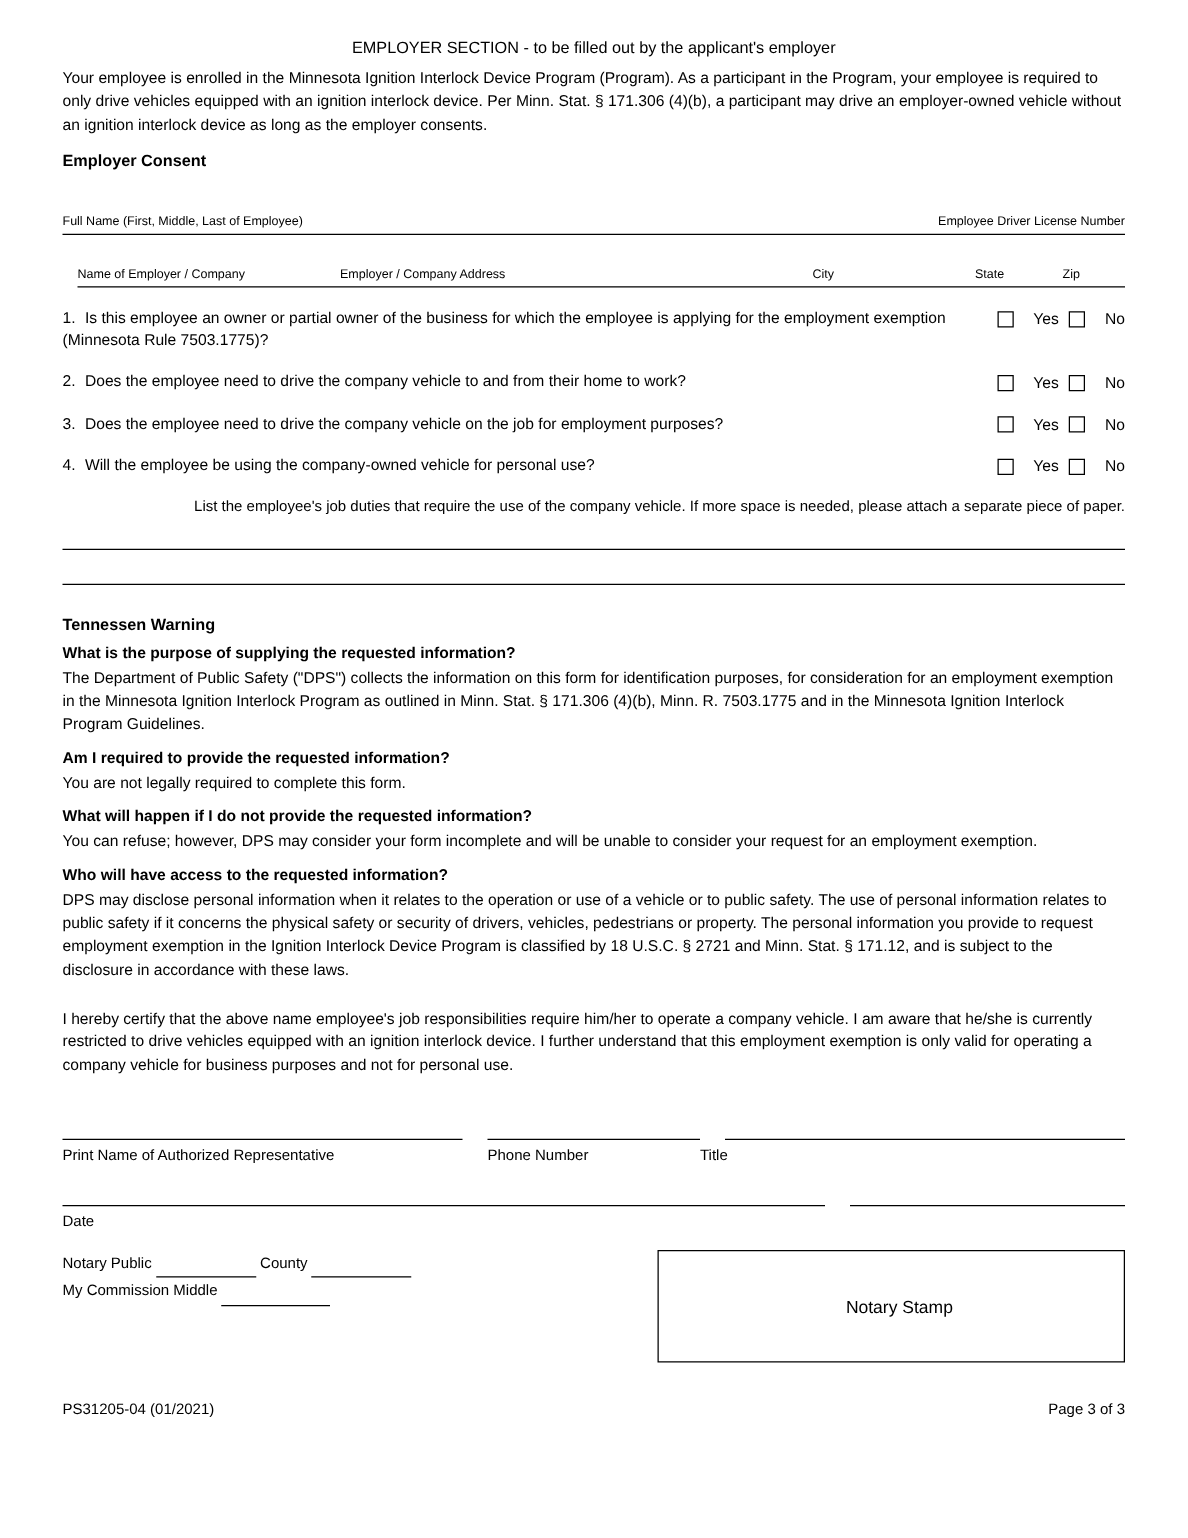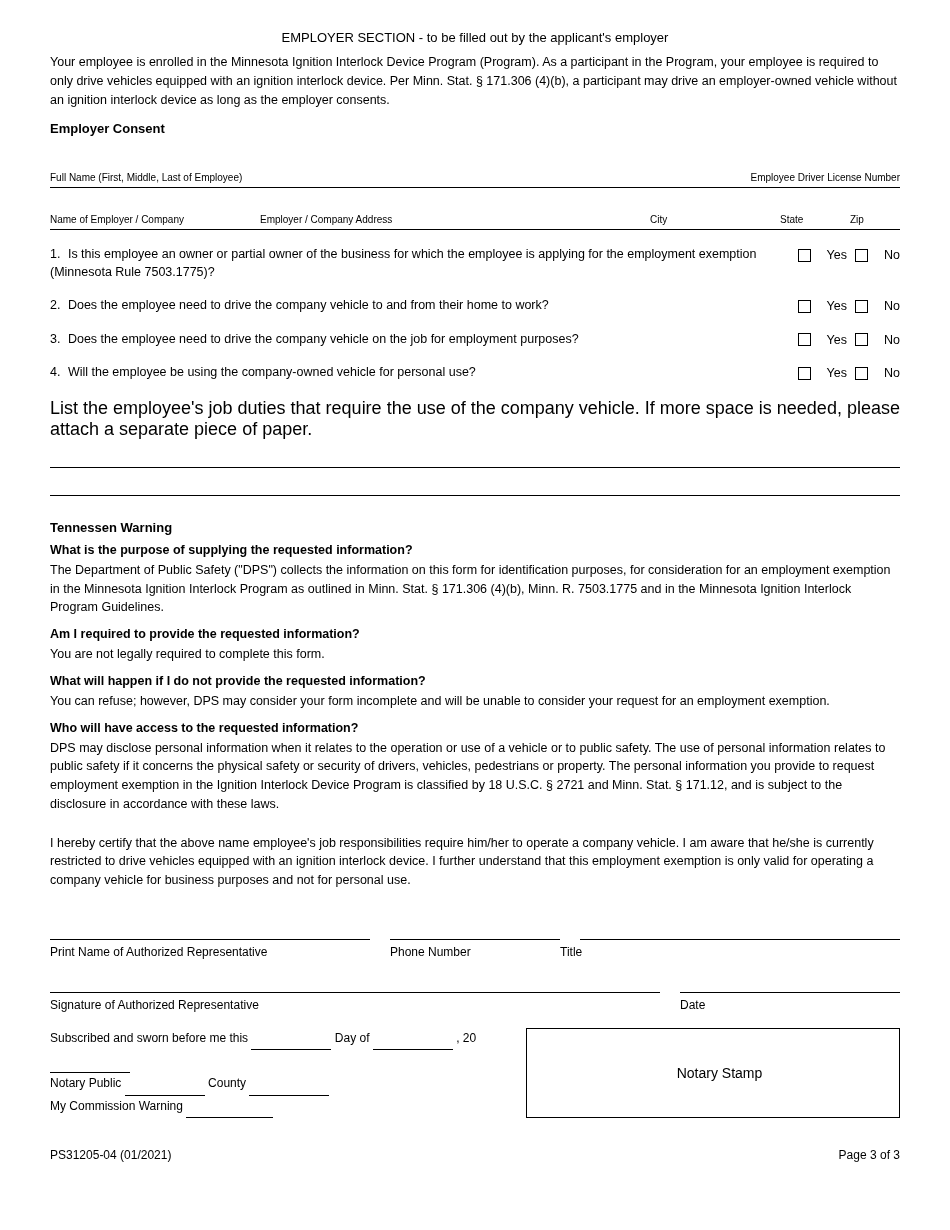--- a/index.html
+++ b/index.html
@@ -47,20 +47,21 @@
       margin-top: 4px;
       color: #000000;
     }
     .form-fields-row2 {
       display: flex;
       border-bottom: 1px solid #000;
       padding-bottom: 4px;
       margin-bottom: 16px;
       align-items: flex-start;
       gap: 10px;
+      margin-left: 12px;
     }
     .field-employer-name {
       width: 200px;
     }
     .field-employer-address {
       flex: 1;
     }
     .field-city {
       width: 120px;
     }
@@ -99,22 +100,23 @@
       width: 13px;
       height: 13px;
       border: 1px solid #000;
       display: inline-block;
       flex-shrink: 0;
     }
     .job-duties-section {
       margin-bottom: 6px;
     }
     .job-duties-text {
-      font-size: 18px;
+      font-size: 12px;
       margin-bottom: 6px;
+      text-align: right;
     }
     .job-duties-line {
       border-bottom: 1px solid #000;
       height: 22px;
       margin-bottom: 6px;
     }
     .tennessen-section {
       margin-top: 24px;
       margin-bottom: 12px;
     }
@@ -334,42 +336,33 @@
     <div style="flex:1;" class="sig-label">Print Name of Authorized Representative</div>
     <div style="width:170px;" class="sig-label">Phone Number</div>
     <div style="flex:1;" class="sig-label">Title</div>
   </div>
 
   <div style="display:flex; gap:20px; align-items:flex-end; margin-bottom:2px;">
     <div style="flex:1; border-bottom:1px solid #000; height:20px;"></div>
     <div style="width:220px; border-bottom:1px solid #000; height:20px;"></div>
   </div>
   <div style="display:flex; gap:20px; margin-bottom:14px;">
-    <div style="flex:1;" class="sig-label">Signature of Authorized Representative</div>
     <div style="width:220px;" class="sig-label">Date</div>
   </div>
 
   <div class="notary-section">
     <div class="notary-left">
-      <div>
-        <span>Subscribed and sworn before me this</span>
-        <span class="notary-blank">&nbsp;&nbsp;&nbsp;&nbsp;&nbsp;&nbsp;&nbsp;&nbsp;</span>
-        <span>Day of</span>
-        <span class="notary-blank">&nbsp;&nbsp;&nbsp;&nbsp;&nbsp;&nbsp;&nbsp;&nbsp;</span>
-        <span>, 20</span>
-        <span class="notary-blank">&nbsp;&nbsp;&nbsp;</span>
-      </div>
       <div>
         <span>Notary Public</span>
         <span class="notary-blank">&nbsp;&nbsp;&nbsp;&nbsp;&nbsp;&nbsp;&nbsp;&nbsp;&nbsp;&nbsp;&nbsp;&nbsp;&nbsp;&nbsp;&nbsp;&nbsp;</span>
         <span>County</span>
         <span class="notary-blank">&nbsp;&nbsp;&nbsp;&nbsp;&nbsp;&nbsp;&nbsp;&nbsp;&nbsp;&nbsp;&nbsp;&nbsp;&nbsp;&nbsp;&nbsp;&nbsp;</span>
       </div>
       <div>
-        <span>My Commission Warning</span>
+        <span>My Commission Middle</span>
         <span class="notary-blank">&nbsp;&nbsp;&nbsp;&nbsp;&nbsp;&nbsp;&nbsp;&nbsp;&nbsp;&nbsp;&nbsp;&nbsp;&nbsp;&nbsp;&nbsp;&nbsp;&nbsp;&nbsp;&nbsp;&nbsp;&nbsp;&nbsp;&nbsp;&nbsp;&nbsp;&nbsp;</span>
       </div>
     </div>
     <div class="notary-stamp-box">
       <span>Notary Stamp</span>
     </div>
   </div>
 
 </div>
 

